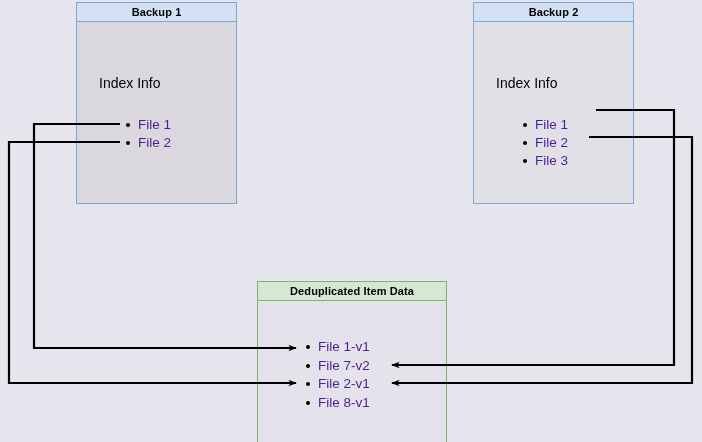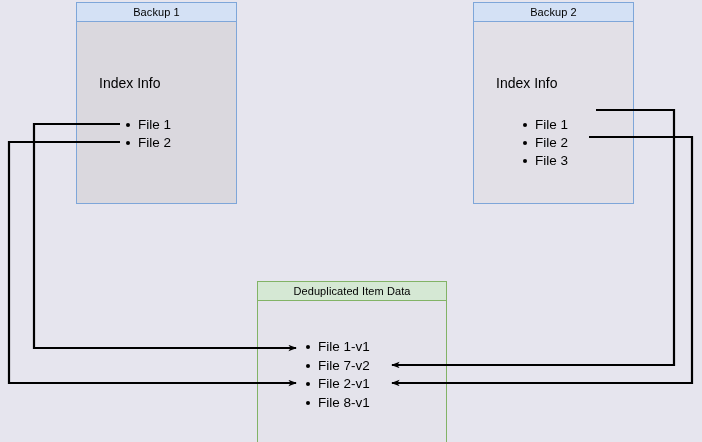--- a/index.html
+++ b/index.html
@@ -32,21 +32,21 @@
     position: absolute;
     box-sizing: border-box;
     z-index: 2;
   }
   .node-header {
     box-sizing: border-box;
     height: 20px;
     line-height: 19px;
     text-align: center;
     font-size: 11px;
-    font-weight: normal;
+    font-weight: bold;
     color: #000000;
     letter-spacing: 0.1px;
   }
   .node-body {
     box-sizing: border-box;
     position: relative;
     width: 100%;
     text-align: center;
   }
 
@@ -81,21 +81,21 @@
   }
 
   .file-list {
     position: absolute;
     margin: 0;
     padding: 0;
     list-style: none;
   }
   .file-list li {
     font-size: 13.5px;
-    color: #000000;
+    color: #4c1d95;
     white-space: nowrap;
     position: relative;
     padding-left: 13px;
     line-height: 18px;
     height: 18px;
   }
   .file-list li::before {
     content: "";
     position: absolute;
     left: 1px;

